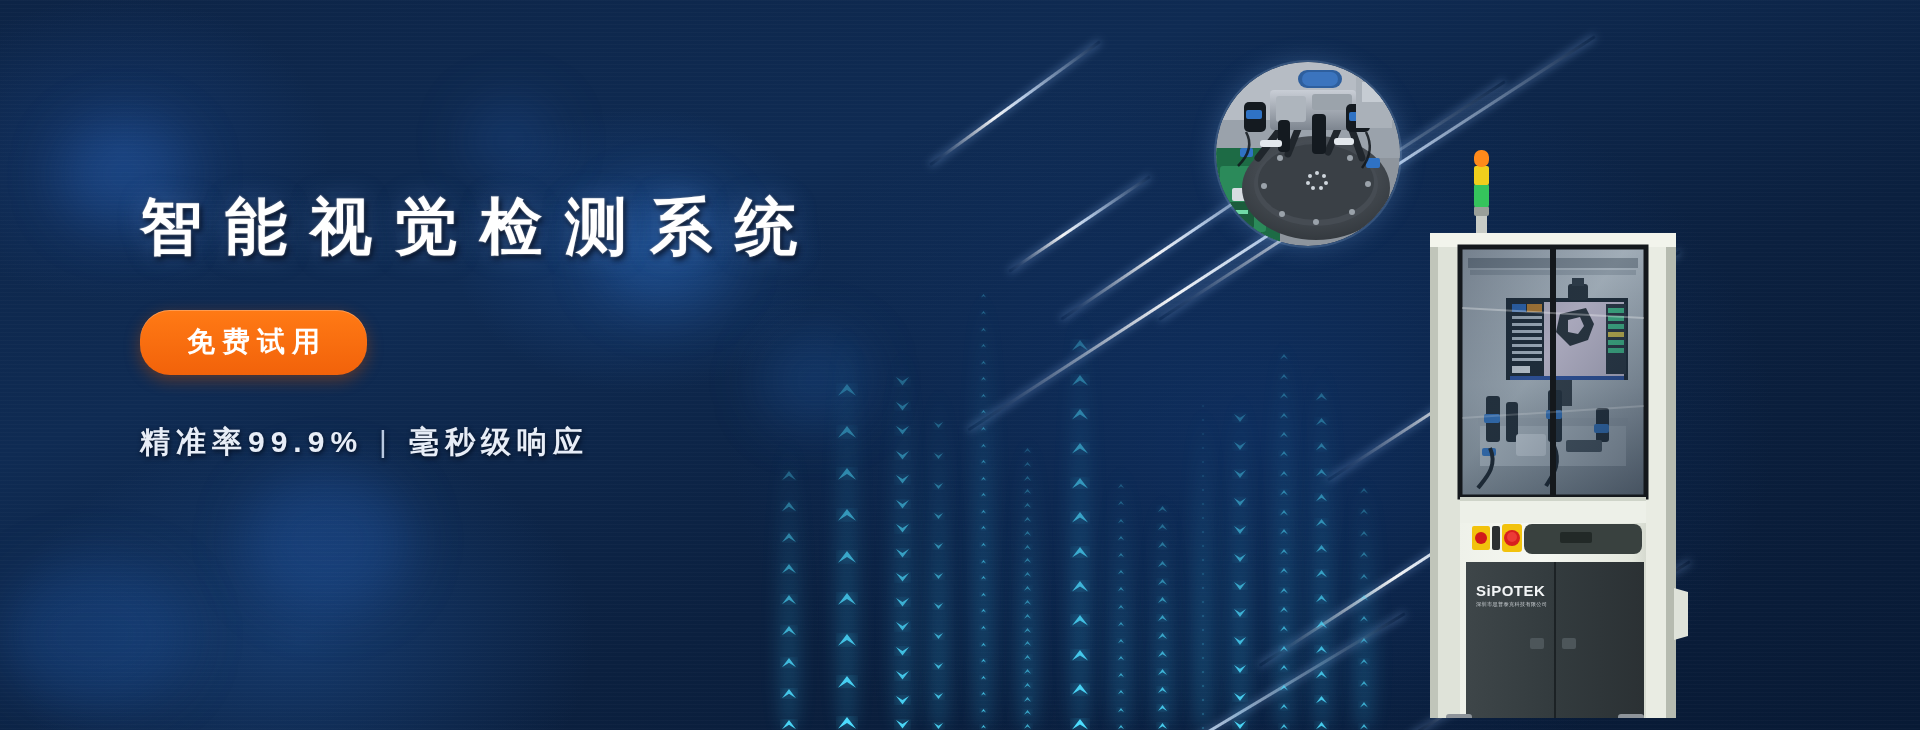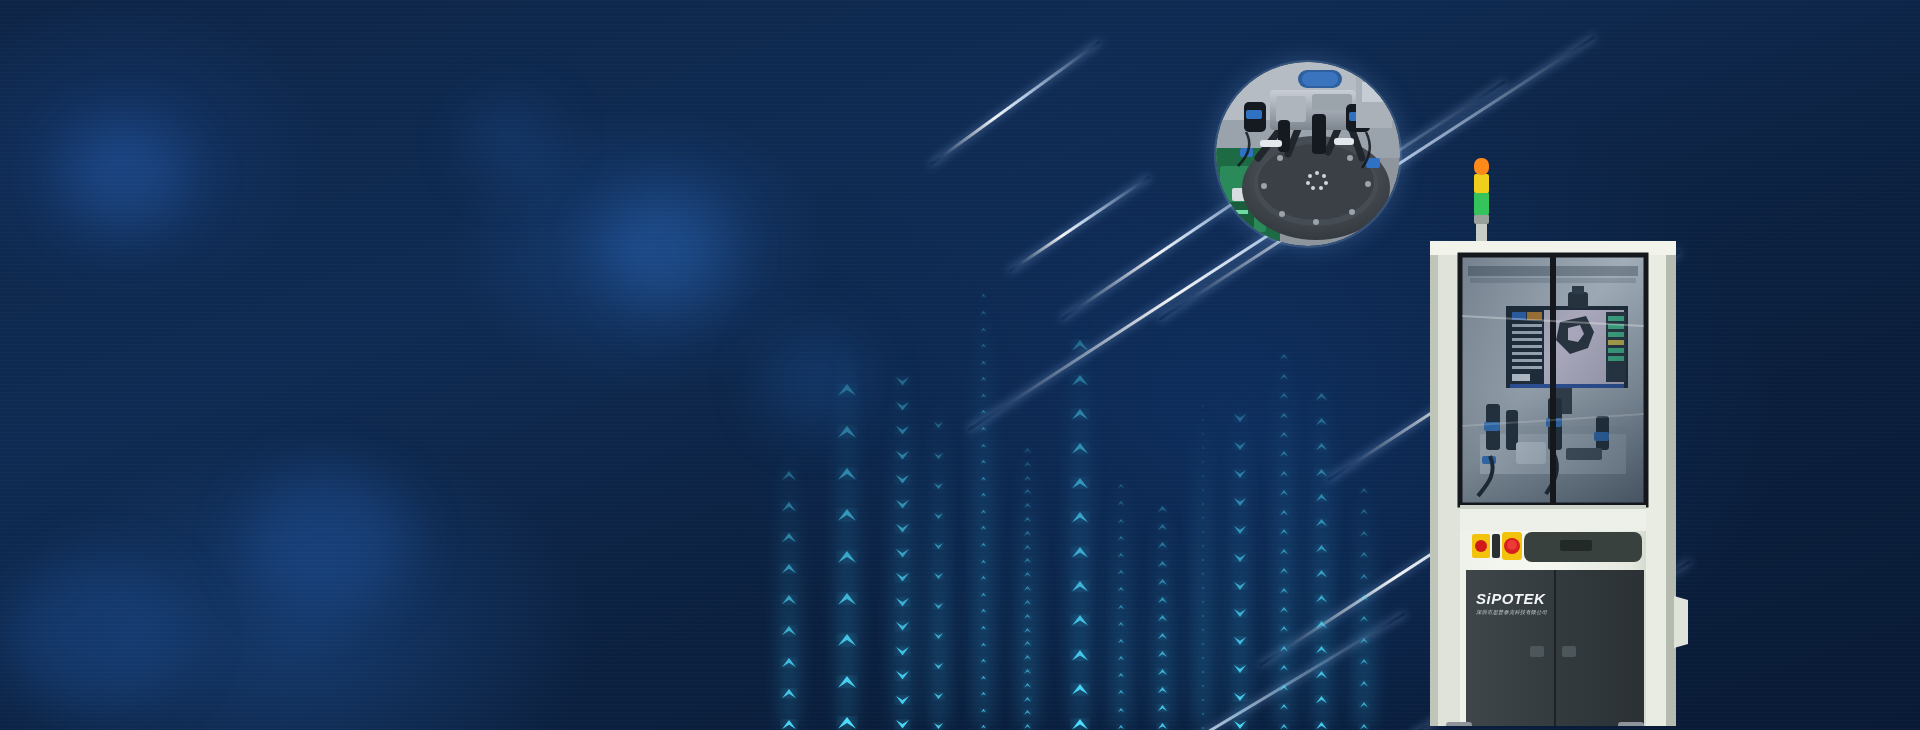--- a/index.html
+++ b/index.html
@@ -47,21 +47,21 @@
 
   
   .inset{
     position:absolute;left:1216px;top:62px;width:184px;height:184px;border-radius:50%;
     overflow:hidden;z-index:6;
     box-shadow:0 0 26px rgba(120,170,230,.30), 0 0 0 2px rgba(180,205,235,.18);
   }
   .inset-img{position:absolute;inset:0;}
 
   
-  .machine{position:absolute;left:1420px;top:126px;width:300px;height:600px;z-index:7;font-style:italic;}
+  .machine{position:absolute;left:1420px;top:118px;width:300px;height:600px;z-index:7;}
 
   
   .copy{position:absolute;left:140px;top:196px;z-index:8;}
   .headline{
     font-size:62px;font-weight:700;color:#ffffff;letter-spacing:23px;line-height:1;
     white-space:nowrap;
     text-shadow:0 0 2px rgba(255,255,255,.5), 2px 3px 6px rgba(2,10,26,.95), 0 0 26px rgba(120,170,240,.35);
   }
   .cta{
     display:inline-block;margin-top:52px;background:linear-gradient(180deg,#ff7a15 0%,#f2620a 100%);
@@ -1447,14 +1447,21 @@
 
       <g>
         <rect x="26" y="596" width="26" height="14" rx="3" fill="#8e949a"></rect>
         <rect x="24" y="608" width="30" height="7" rx="3" fill="#d4782a"></rect>
         <rect x="198" y="596" width="26" height="14" rx="3" fill="#8e949a"></rect>
         <rect x="196" y="608" width="30" height="7" rx="3" fill="#d4782a"></rect>
       </g>
     </svg>
   </div>
 
+  <div class="copy">
+    <div class="headline">智能视觉检测系统</div>
+    <div class="cta">免费试用</div>
+    <div class="subline">
+      <span>精准率99.9%</span><span class="sep">|</span><span>毫秒级响应</span>
+    </div>
+  </div>
 
 </div>
 
 </body></html>

